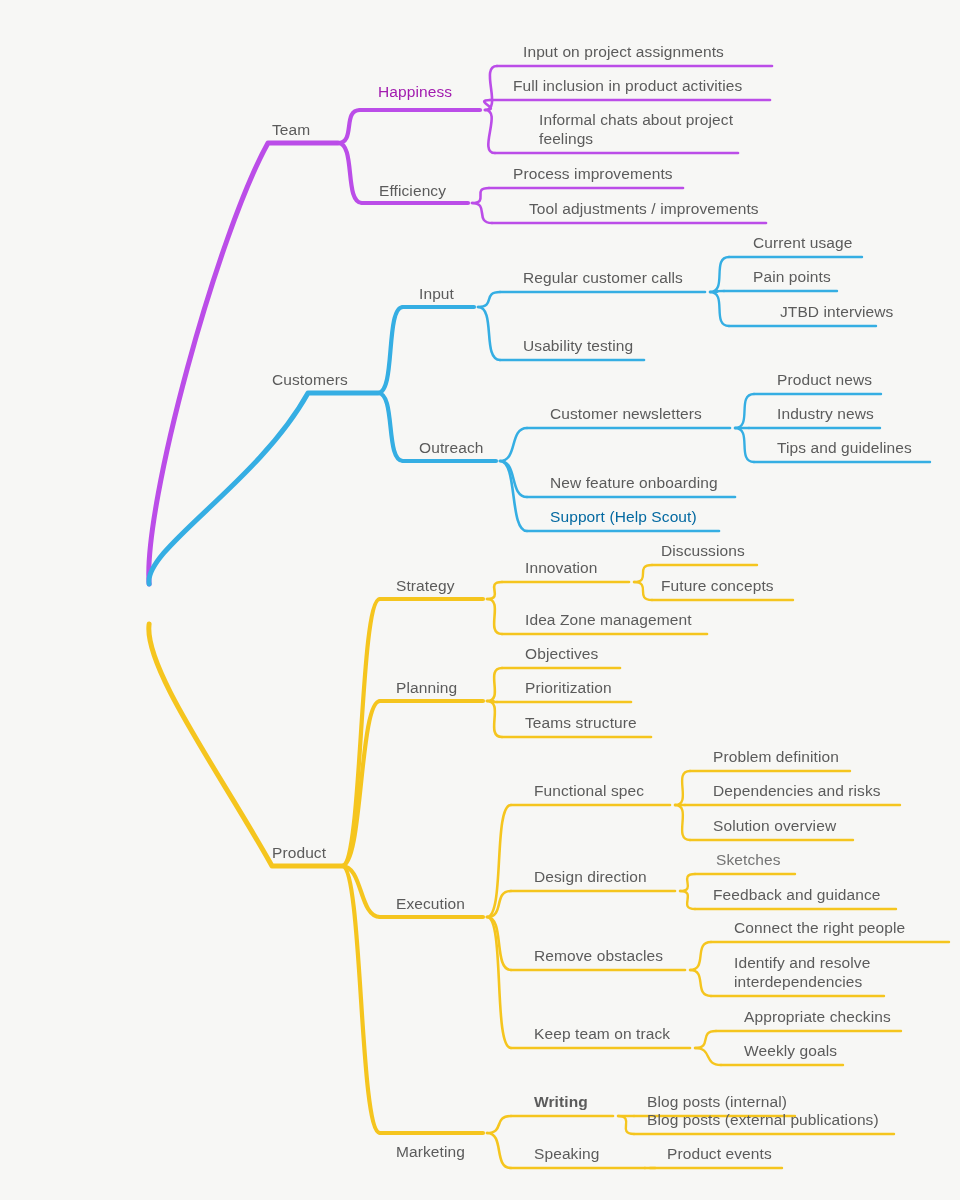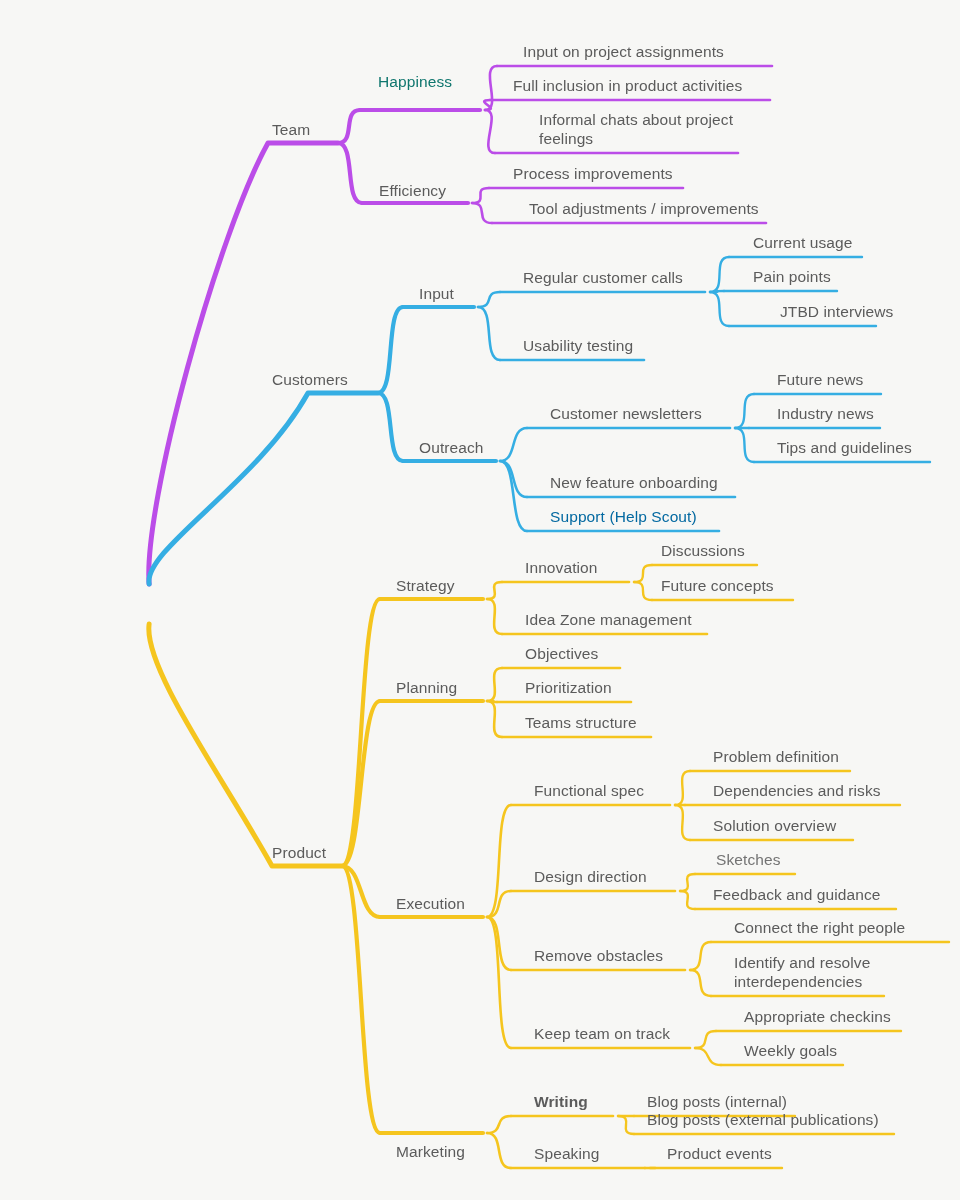--- a/index.html
+++ b/index.html
@@ -154,39 +154,39 @@
       <path d="M 721 1065 L 843 1065" fill="none" stroke="#f5c51e" stroke-width="2.4" stroke-linecap="round" stroke-linejoin="round"></path>
       <path d="M 618 1116 C 636 1116, 616 1116, 634 1116" fill="none" stroke="#f5c51e" stroke-width="2.4" stroke-linecap="round" stroke-linejoin="round"></path>
       <path d="M 634 1116 L 795 1116" fill="none" stroke="#f5c51e" stroke-width="2.4" stroke-linecap="round" stroke-linejoin="round"></path>
       <path d="M 618 1116 C 636 1116, 616 1134, 634 1134" fill="none" stroke="#f5c51e" stroke-width="2.4" stroke-linecap="round" stroke-linejoin="round"></path>
       <path d="M 634 1134 L 894 1134" fill="none" stroke="#f5c51e" stroke-width="2.4" stroke-linecap="round" stroke-linejoin="round"></path>
       <path d="M 650 1168 C 668 1168, 632 1168, 650 1168" fill="none" stroke="#f5c51e" stroke-width="2.4" stroke-linecap="round" stroke-linejoin="round"></path>
       <path d="M 650 1168 L 782 1168" fill="none" stroke="#f5c51e" stroke-width="2.4" stroke-linecap="round" stroke-linejoin="round"></path>
     </svg>
   <div id="labels">
       <div class="node-label" style="left: 272px; top: 120px; color: rgb(91, 91, 91);">Team</div>
-      <div class="node-label" style="left: 378px; top: 72px; color: #0f766e;">Happiness</div>
+      <div class="node-label" style="left: 378px; top: 82px; color: #a21caf;">Happiness</div>
       <div class="node-label" style="left: 523px; top: 42px; color: rgb(91, 91, 91);">Input on project assignments</div>
       <div class="node-label" style="left: 513px; top: 76px; color: rgb(91, 91, 91);">Full inclusion in product activities</div>
       <div class="node-label wrap" style="left: 518px; top: 110px; width: 230px; color: rgb(91, 91, 91); margin-left: 21px;">Informal chats about project feelings</div>
       <div class="node-label" style="left: 379px; top: 181px; color: rgb(91, 91, 91);">Efficiency</div>
       <div class="node-label" style="left: 513px; top: 164px; color: rgb(91, 91, 91);">Process improvements</div>
       <div class="node-label" style="left: 516px; top: 199px; color: rgb(91, 91, 91); margin-left: 13px;">Tool adjustments / improvements</div>
       <div class="node-label" style="left: 272px; top: 370px; color: rgb(91, 91, 91);">Customers</div>
       <div class="node-label" style="left: 419px; top: 284px; color: rgb(91, 91, 91);">Input</div>
       <div class="node-label" style="left: 523px; top: 268px; color: rgb(91, 91, 91);">Regular customer calls</div>
       <div class="node-label" style="left: 523px; top: 336px; color: rgb(91, 91, 91);">Usability testing</div>
       <div class="node-label" style="left: 419px; top: 438px; color: rgb(91, 91, 91);">Outreach</div>
       <div class="node-label" style="left: 550px; top: 404px; color: rgb(91, 91, 91);">Customer newsletters</div>
       <div class="node-label" style="left: 550px; top: 473px; color: rgb(91, 91, 91);">New feature onboarding</div>
       <div class="node-label" style="left: 550px; top: 507px; color: #0369a1;">Support (Help Scout)</div>
       <div class="node-label" style="left: 753px; top: 233px; color: rgb(91, 91, 91);">Current usage</div>
       <div class="node-label" style="left: 753px; top: 267px; color: rgb(91, 91, 91);">Pain points</div>
       <div class="node-label" style="left: 753px; top: 302px; color: rgb(91, 91, 91); margin-left: 27px;">JTBD interviews</div>
-      <div class="node-label" style="left: 777px; top: 370px; color: rgb(91, 91, 91);">Future news</div>
+      <div class="node-label" style="left: 777px; top: 370px; color: rgb(91, 91, 91);">Product news</div>
       <div class="node-label" style="left: 777px; top: 404px; color: rgb(91, 91, 91);">Industry news</div>
       <div class="node-label" style="left: 777px; top: 438px; color: rgb(91, 91, 91);">Tips and guidelines</div>
       <div class="node-label" style="left: 272px; top: 843px; color: rgb(91, 91, 91);">Product</div>
       <div class="node-label" style="left: 396px; top: 576px; color: rgb(91, 91, 91);">Strategy</div>
       <div class="node-label" style="left: 525px; top: 558px; color: rgb(91, 91, 91);">Innovation</div>
       <div class="node-label" style="left: 525px; top: 610px; color: rgb(91, 91, 91);">Idea Zone management</div>
       <div class="node-label" style="left: 396px; top: 678px; color: rgb(91, 91, 91);">Planning</div>
       <div class="node-label" style="left: 525px; top: 644px; color: rgb(91, 91, 91);">Objectives</div>
       <div class="node-label" style="left: 525px; top: 678px; color: rgb(91, 91, 91);">Prioritization</div>
       <div class="node-label" style="left: 525px; top: 713px; color: rgb(91, 91, 91);">Teams structure</div>

